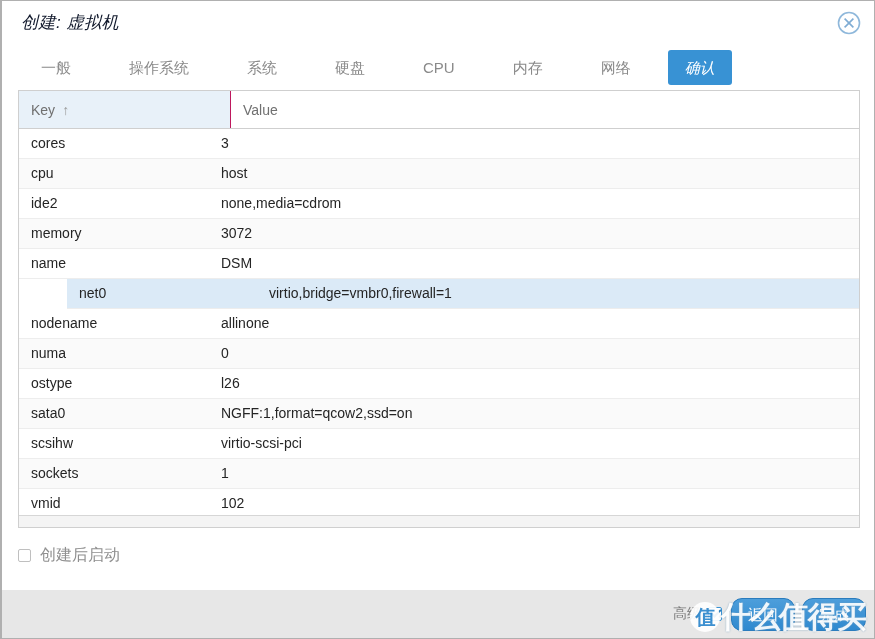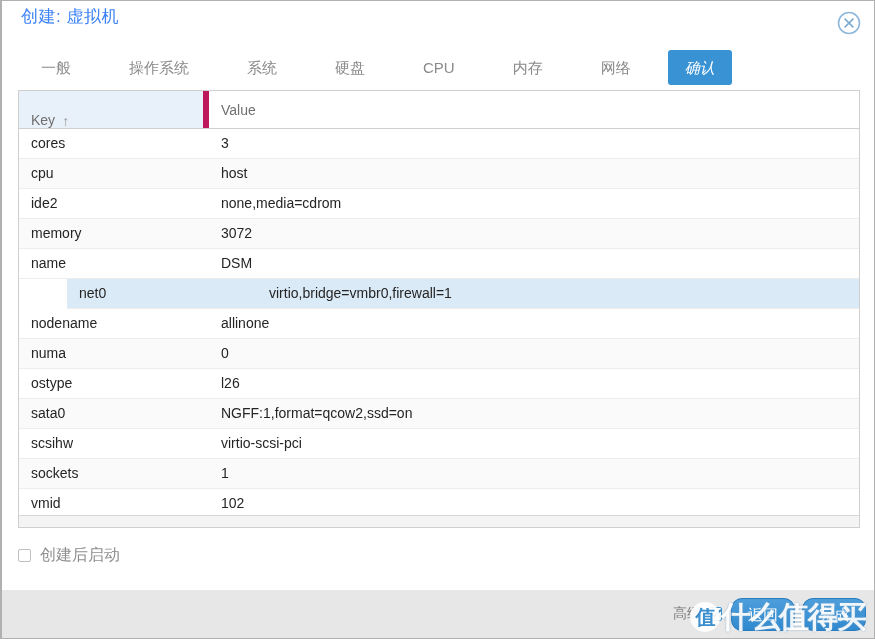--- a/index.html
+++ b/index.html
@@ -25,25 +25,26 @@
   
   #titlebar {
     height: 44px;
     flex: 0 0 44px;
     position: relative;
     background: #ffffff;
   }
   #dialog-title {
     position: absolute;
     left: 19px;
-    top: 4px;
+    top: 10px;
     font-size: 17px;
-    color: #3b82f6;
+    color: #0f172a;
     letter-spacing: 0.5px;
     white-space: nowrap;
+    font-style: italic;
   }
   #close-btn {
     position: absolute;
     right: 12px;
     top: 9px;
     width: 26px;
     height: 26px;
     cursor: pointer;
   }
 
@@ -103,24 +104,23 @@
   .hcell {
     display: flex;
     align-items: center;
     font-size: 14px;
     color: #707070;
     padding-left: 12px;
     cursor: pointer;
     user-select: none;
   }
   .hcell.key {
-    width: 190px;
+    width: 212px;
     background: #e8f1f9;
-    border-right: 6px solid #be185d;
-    align-items: flex-end;
+    border-right: 1px solid #be185d;
   }
   .hcell.value {
     flex: 1 1 auto;
     background: #ffffff;
   }
   .sort-arrow {
     display: inline-block;
     margin-left: 7px;
     font-size: 14px;
     color: #9a9a9a;

